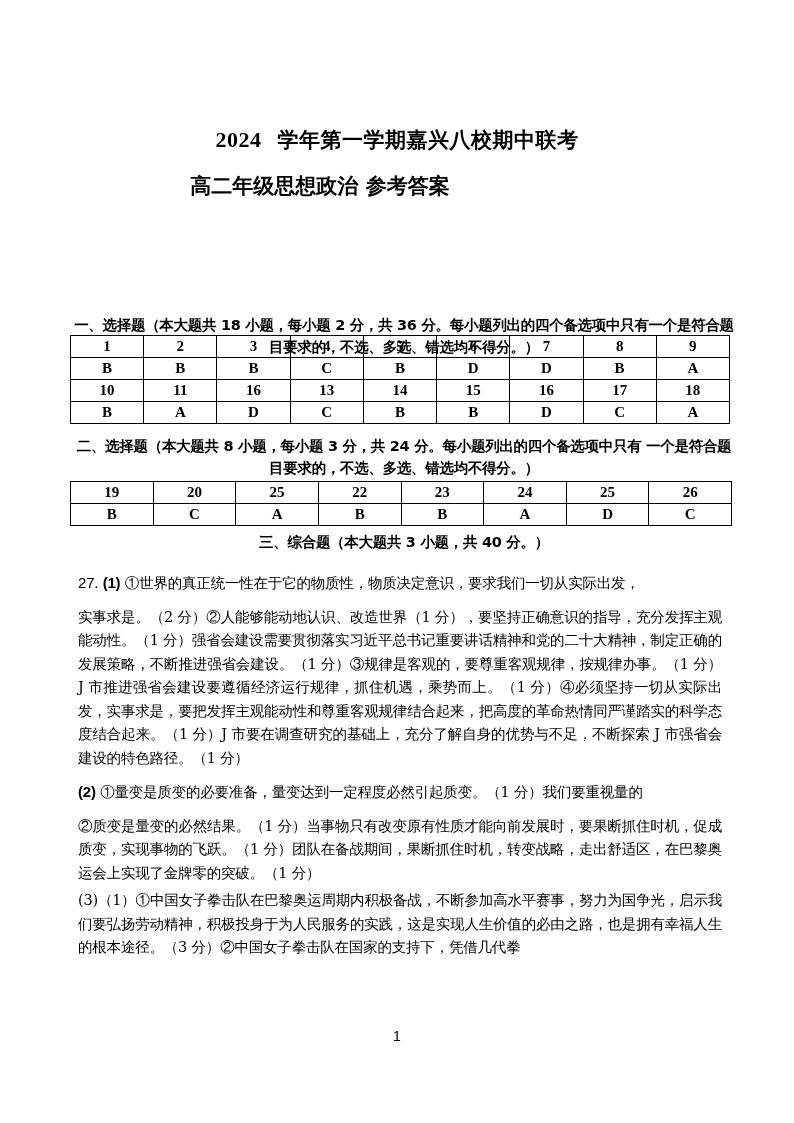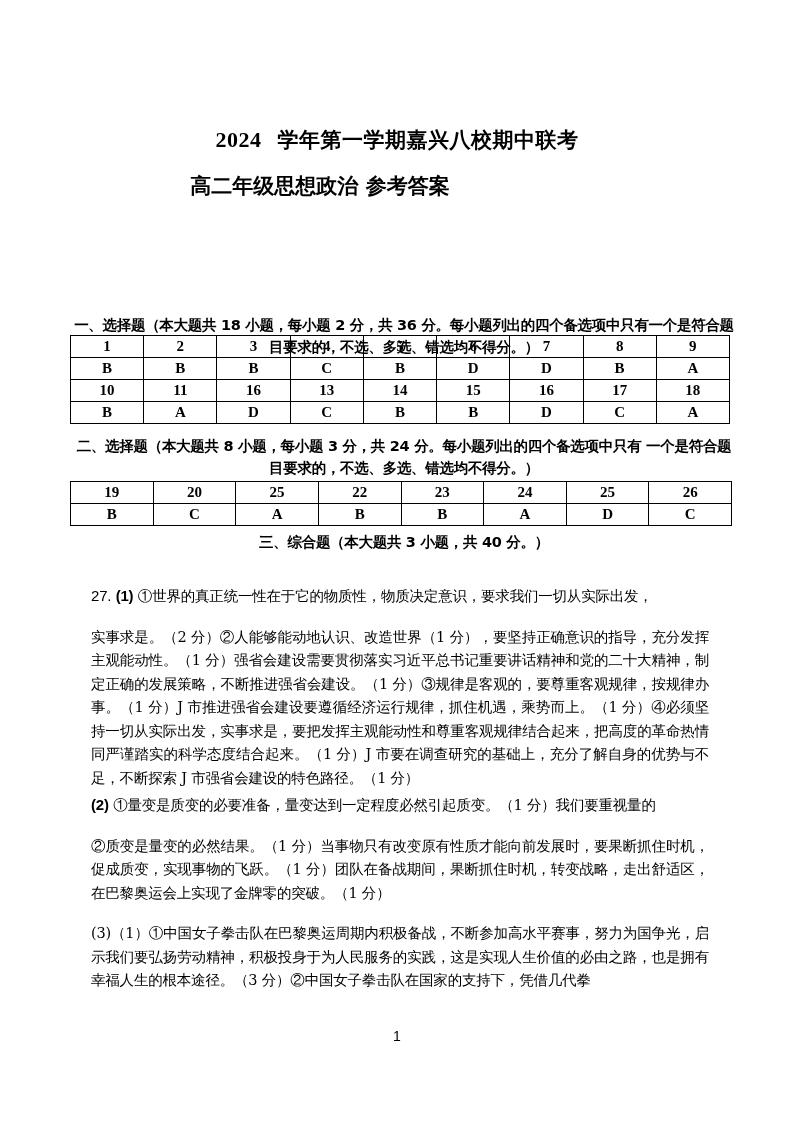--- a/index.html
+++ b/index.html
@@ -31,21 +31,21 @@
   }
   #t1 { top: 335px; width: 660px; }
   #t1 td { width: 73px; }
   #t2 { top: 481px; width: 662px; padding-left: 11px; }
   #t2 td { width: 82px; }
   .body {
     position: absolute; left: 74px; width: 652px;
     font-size: 14.5px; line-height: 23.5px; text-align: justify;
     font-family: "DejaVu Serif", serif; letter-spacing: -0.2px;
   }
-  .para { margin: 17px; }
+  .para { margin: 4px; }
   .qnum { font-family: "Liberation Sans", sans-serif; font-size: 15px; }
   .qlab { font-family: "Liberation Sans", sans-serif; font-weight: bold; font-size: 15px; }
   .page-num {
     position: absolute; top: 1028px; left: 0; width: 794px; text-align: center;
     font-family: "Liberation Sans", sans-serif; font-size: 14px;
   }
 </style>
 </head>
 <body>
 

